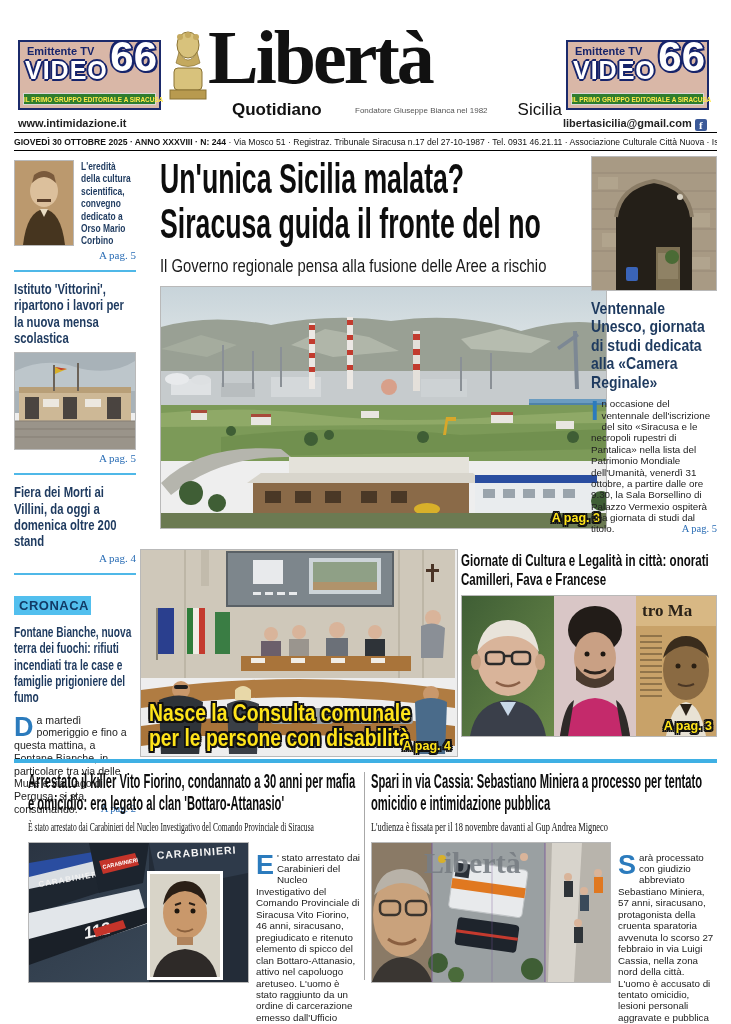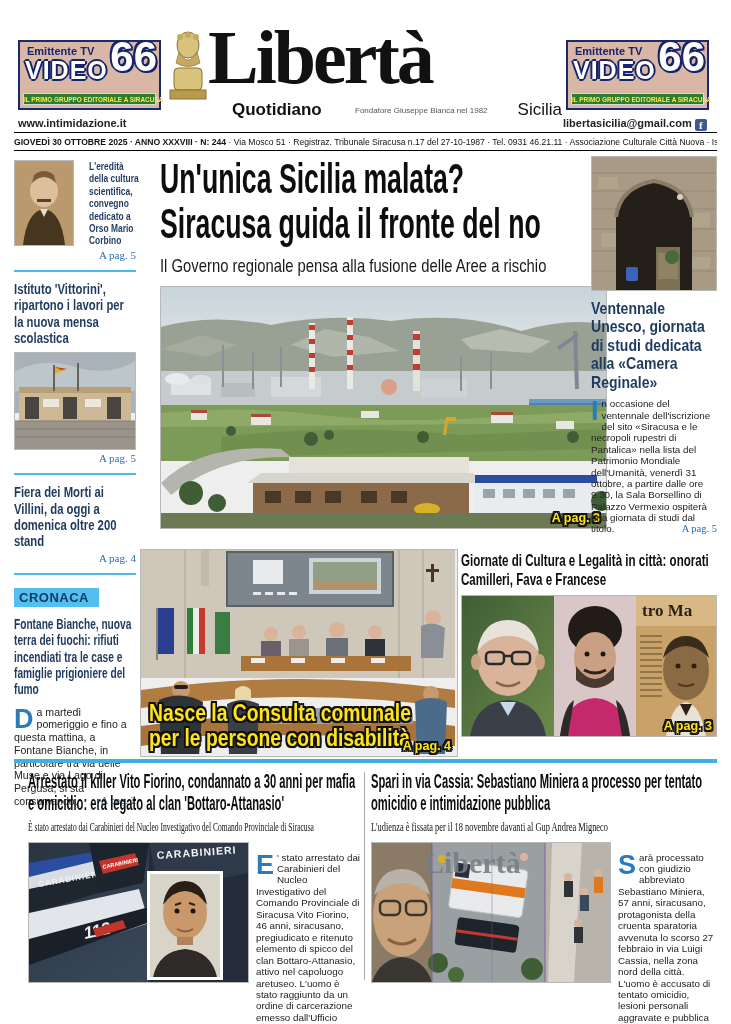--- a/index.html
+++ b/index.html
@@ -35,21 +35,21 @@
   .dateline{position:absolute;left:14px;right:14px;top:132px;border-top:1px solid #000;border-bottom:1px solid #000;
             font-size:8.6px;color:#111;padding:3.5px 0;white-space:nowrap;overflow:hidden;}
   .dateline b{font-weight:bold;}
   
   .sidebar{position:absolute;left:14px;top:160px;width:122px;}
   .side-div{height:2px;background:#4fb8e8;margin:9px 0;}
   .side-head{font-weight:bold;color:#1e3a5f;font-size:14.5px;line-height:1.13;}
   .side-head-sm{font-weight:bold;color:#1e3a5f;font-size:10.8px;line-height:1.15;}
   .pageref{display:block;text-align:right;color:#2a6db5;font-family:"Liberation Serif",serif;font-size:11px;margin-top:2px;}
   .cronaca{display:inline-block;background:#52bfee;color:#123a66;font-weight:bold;font-size:13px;
-           padding:2px 10px 2px 5px;margin-top:4px;letter-spacing:.5px;}
+           padding:2px 2px 2px 5px;margin-top:12px;letter-spacing:.5px;}
   .side-body{font-size:10.6px;line-height:1.2;color:#222;margin-top:8px;}
   .dropcap{float:left;font-size:27px;line-height:.85;font-weight:bold;color:#2b7bbd;padding:2px 3px 0 0;}
   .pageref-in{float:right;color:#2a6db5;font-family:"Liberation Serif",serif;font-size:10.5px;}
   .photo{position:relative;border:1px solid #b9b9b9;overflow:hidden;background:#eee;}
   .photo svg{display:block;}
   
   .lead{position:absolute;left:140px;top:156px;width:447px;padding-left:20px;}
   .lead-h{font-weight:bold;color:#0d0d0d;font-size:43px;line-height:1.04;white-space:nowrap;}
   .lead-sub{font-size:19px;color:#1a1a1a;margin-top:10px;white-space:nowrap;}
   .lead-photo{margin-top:9px;width:445px;height:241px;}
@@ -117,21 +117,21 @@
   </div>
 
   <div class="weblink l">www.intimidazione.it</div>
   <div class="weblink r"><span>libertasicilia@gmail.com</span>
     <span class="fb">f</span></div>
 
   <div class="dateline"><b>GIOVEDÌ 30 OTTOBRE 2025 · ANNO XXXVIII · N: 244</b><span> · Via Mosco 51 · Registraz. Tribunale Siracusa n.17 del 27-10-1987 · Tel. 0931 46.21.11 · Associazione Culturale Città Nuova · Iscrizione ROC n. 23149 · </span></div>
 
   <div class="sidebar">
 
-    <div style="display:flex;gap:15px;">
+    <div style="display:flex;gap:7px;">
       <div class="photo" style="width:58px;height:84px;flex:none;">
         <svg width="58" height="84" viewBox="0 0 58 84">
           <rect width="58" height="84" fill="#c6a377"></rect>
           <rect width="58" height="84" fill="#9a7a52" opacity=".25"></rect>
           <ellipse cx="29" cy="30" rx="14" ry="16" fill="#dcc09c"></ellipse>
           <path d="M17 22 q12 -12 24 0 l-2 -8 q-10 -8 -20 0 z" fill="#7a5a3c"></path>
           <path d="M22 38 h14 v3 h-14 z" fill="#5a3f2a"></path>
           <path d="M8 84 q4 -34 21 -36 q17 2 21 36 z" fill="#46351f"></path>
           <path d="M25 48 l4 8 l4 -8 z" fill="#e8dcc2"></path>
         </svg>

